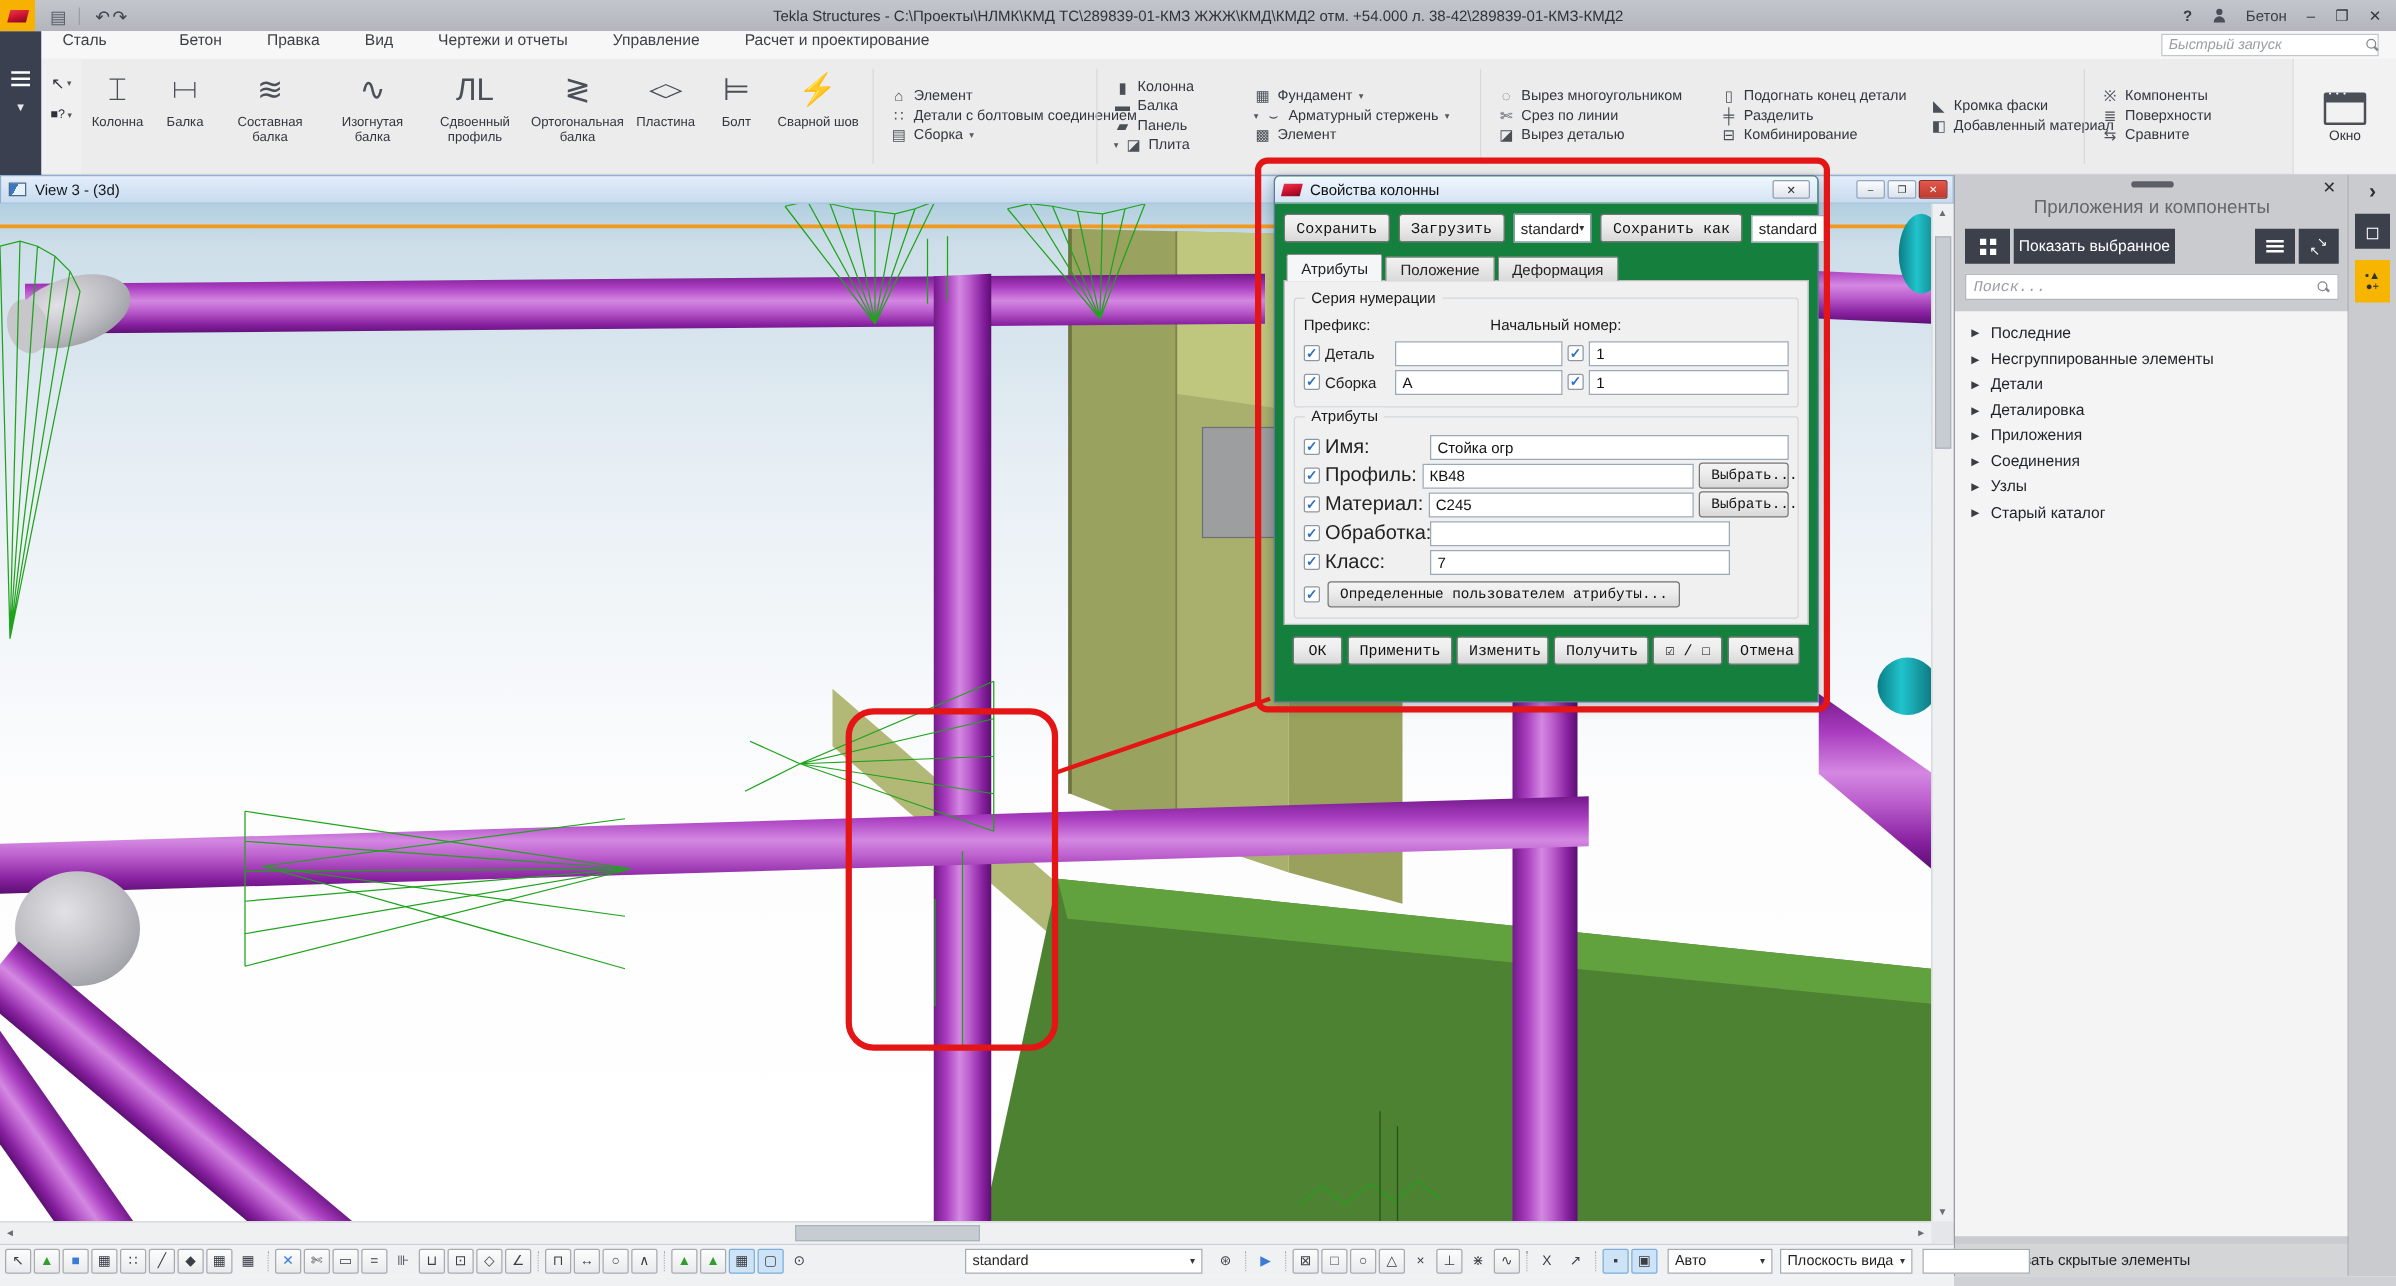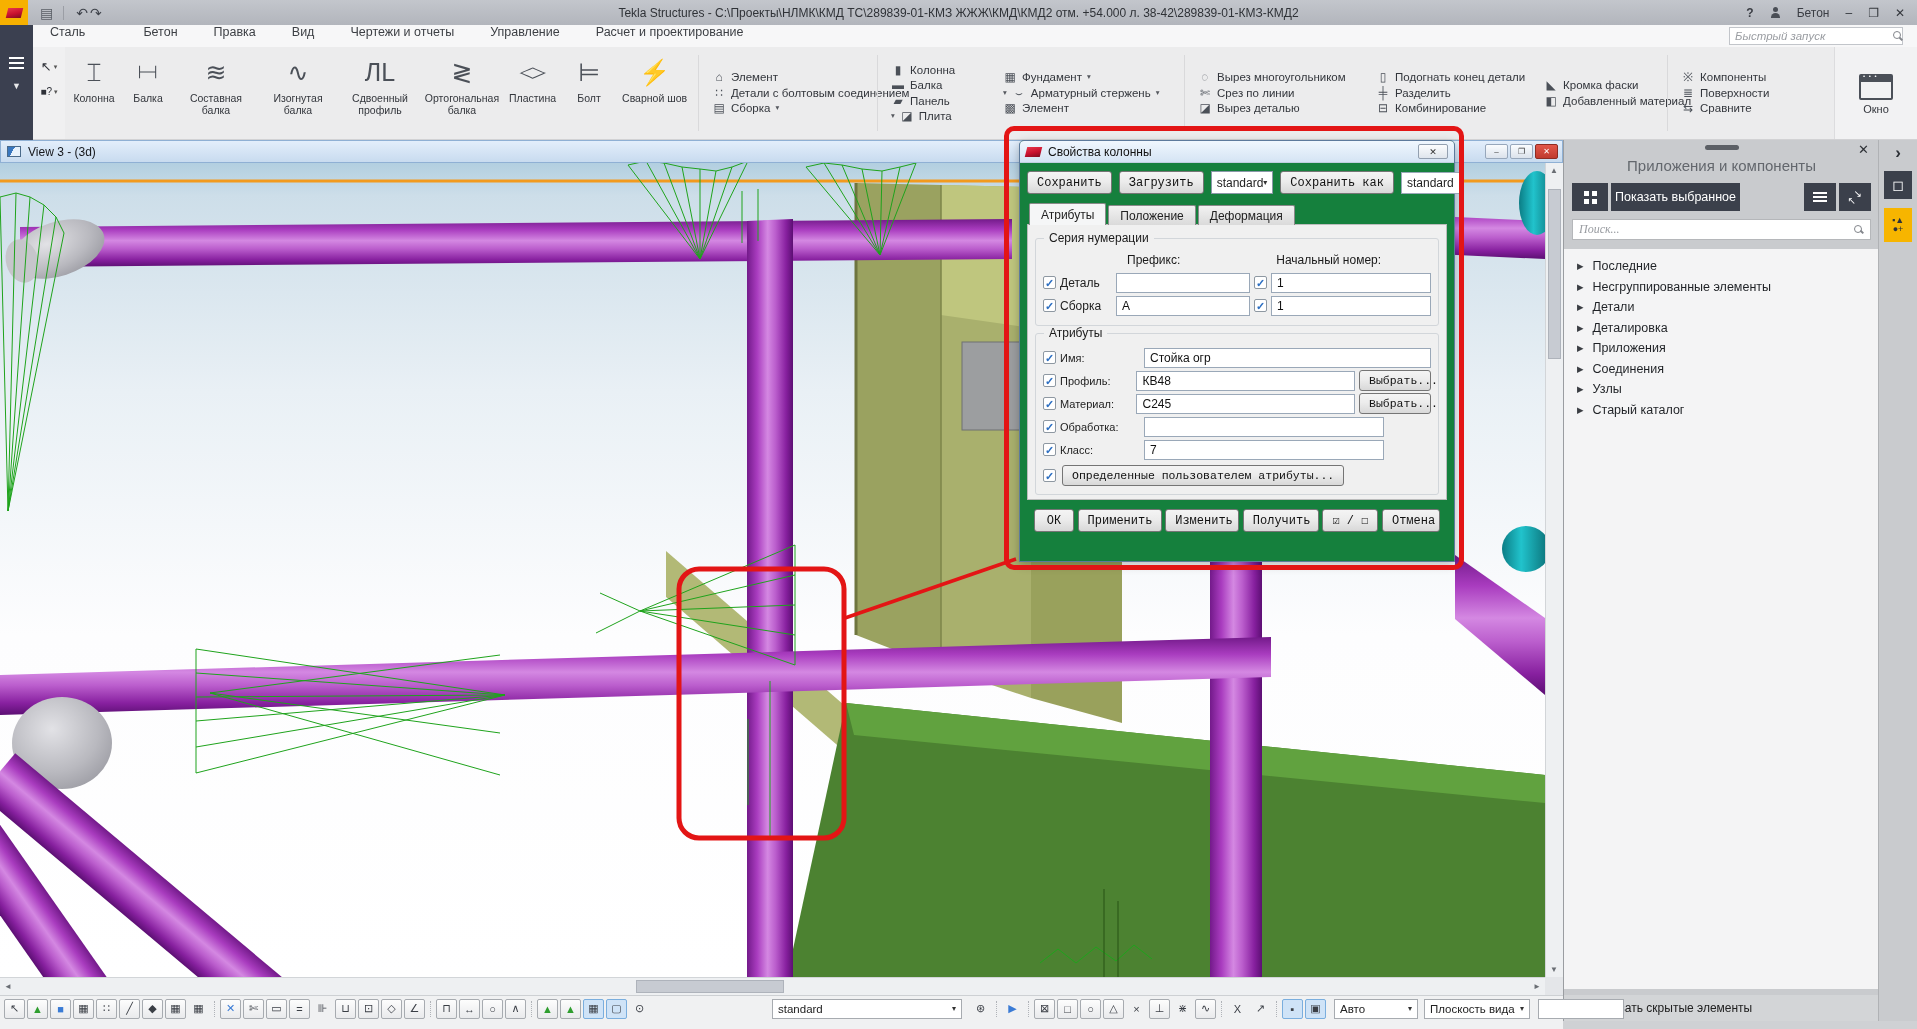--- a/index.html
+++ b/index.html
@@ -94,29 +94,29 @@
   .dcombo{width:94px;height:23px;border:1px solid #8a98a8;background:#fff;display:flex;align-items:center;justify-content:space-between;padding:0 5px;font-size:12px}
   .dcombo .dd,.tbc .dd{font-size:8px;color:#333}
   .dinput{flex:1;height:22px;border:1px solid #9aa8b8;background:#fff;display:flex;align-items:center;padding:0 5px}
   .dtabs{display:flex;margin-top:11px;position:relative;z-index:2;padding-left:2px}
   .dtab{height:20px;padding:0 11px;display:flex;align-items:center;border:1px solid #8a8a8a;border-bottom:none;border-radius:2px 2px 0 0;background:linear-gradient(#f2f2f2,#dadada);margin-right:2px;color:#222}
   .dtab.active{background:#f5f6f7;height:22px;margin-top:-2px}
   .tabpage{border:1px solid #bcbcbc;background:#f0f0f0;margin-top:-1px;padding:6px 7px;height:276px}
   .gbox{border:1px solid #d2d6da;border-radius:3px;position:relative;padding:12px 7px 8px;margin-top:7px;background:#f0f0f0}
   .gbox .legend{position:absolute;top:-8px;left:8px;background:#f0f0f0;padding:0 5px;font-size:12px;color:#1a1a1a}
   .nheader{display:flex;font-size:12px;color:#1a1a1a;margin:2px 0 4px}
-  .nheader .h1{margin-left:84px}.nheader .h2{margin-left:96px}
+  .nheader .h1{}.nheader .h2{margin-left:96px}
   .nrow,.arow{display:flex;align-items:center;gap:4px;height:23px}
   .cb{width:13px;height:13px;background:#fff;border:1px solid #8e98a2;border-radius:2px;display:flex;align-items:center;justify-content:center;flex:none}
   .cb .chk{font-size:11px;font-weight:bold;color:#2d6fc2;line-height:10px}
   .nlabel{width:52px;font-size:12px}
   .val{height:20px;border:1px solid #9aa8b8;background:#fff;display:flex;align-items:center;padding:0 5px;font-size:12px;color:#111}
   .nval{width:134px}
   .nval2{flex:1}
-  .alabel{width:80px;font-size:11px}
+  .alabel{width:80px;font-size:16px}
   .aval{width:240px}
   .arow.wide .aval{width:auto;flex:1}
   .arow .wbtn{margin-left:auto;width:72px}
   .udarow{display:flex;align-items:center;gap:6px;margin-top:4px}
   .dfooter{display:flex;justify-content:space-between;align-items:center;padding:9px 7px 0}
 
   
   #sidebar{position:absolute;left:1563px;top:140px;width:354px;height:881px;background:#c9cbce;border-left:1px solid #9a9da1}
   .sb-main{position:absolute;left:0;top:0;width:315px;height:100%}
   .sb-grip{width:34px;height:5px;border-radius:3px;background:#5c6066;margin:5px auto 0}
@@ -127,21 +127,21 @@
   .sbtn.grid{width:36px}
   .sbtn.lbl{padding:0 4px}
   .sbtn.bars-b{width:32px;margin-left:auto}
   .sbtn.coll-b{width:32px}
   .grid4{width:13px;height:13px;background-image:linear-gradient(#fff,#fff),linear-gradient(#fff,#fff),linear-gradient(#fff,#fff),linear-gradient(#fff,#fff);background-repeat:no-repeat;background-size:5px 5px;background-position:0 0,8px 0,0 8px,8px 8px}
   .bars-w{width:14px;height:11px;background-image:linear-gradient(#fff,#fff),linear-gradient(#fff,#fff),linear-gradient(#fff,#fff);background-repeat:no-repeat;background-size:14px 2.2px;background-position:0 0,0 4.4px,0 8.8px}
   .coll{position:relative;width:15px;height:15px;color:#fff}
   .coll::before{content:"↘";position:absolute;left:6px;top:-2px;font-size:10px}
   .coll::after{content:"↖";position:absolute;left:0px;top:5px;font-size:10px}
   #sbsearch{margin:8px 8px 0;background:#fff;border:1px solid #b5b7ba;height:21px;display:flex;align-items:center;padding:0 6px;gap:4px}
-  #sbsearch input{flex:1;border:none;outline:none;font-size:12px;font-family:Liberation Serif, serif;background:transparent}
+  #sbsearch input{flex:1;border:none;outline:none;font-size:12px;font-family:Liberation Mono, monospace;background:transparent}
   .sb-tree{margin-top:9px;background:#f4f4f5;height:740px;padding-top:7px}
   .titem{display:flex;align-items:center;gap:9px;height:20.5px;padding-left:13px;font-size:12.5px;color:#1f2226}
   .titem .arr{font-size:8.5px;color:#3a3d42}
   .sb-bottom{position:absolute;left:0;bottom:0;height:26px;width:315px;background:#d3d5d7;display:flex;align-items:center;gap:7px;padding-left:8px;font-size:12px;color:#222}
   .cbe{width:13px;height:13px;background:#fff;border:1px solid #8a8d91}
   .sb-strip{position:absolute;right:0;top:0;width:39px;height:100%;border-left:1px solid #b0b2b5;display:flex;flex-direction:column;align-items:center;gap:9px;padding-top:4px}
   .chev{font-size:17px;font-weight:bold;color:#2e3238;line-height:18px}
   .strip-btn{width:28px;height:28px;background:#3b404b;color:#fff;display:flex;align-items:center;justify-content:center;border:none;font-size:14px}
   .strip-btn.yellow{background:#f7b500;color:#2e3238;height:34px;font-size:9px;line-height:9px;white-space:pre-line;text-align:center}
 

